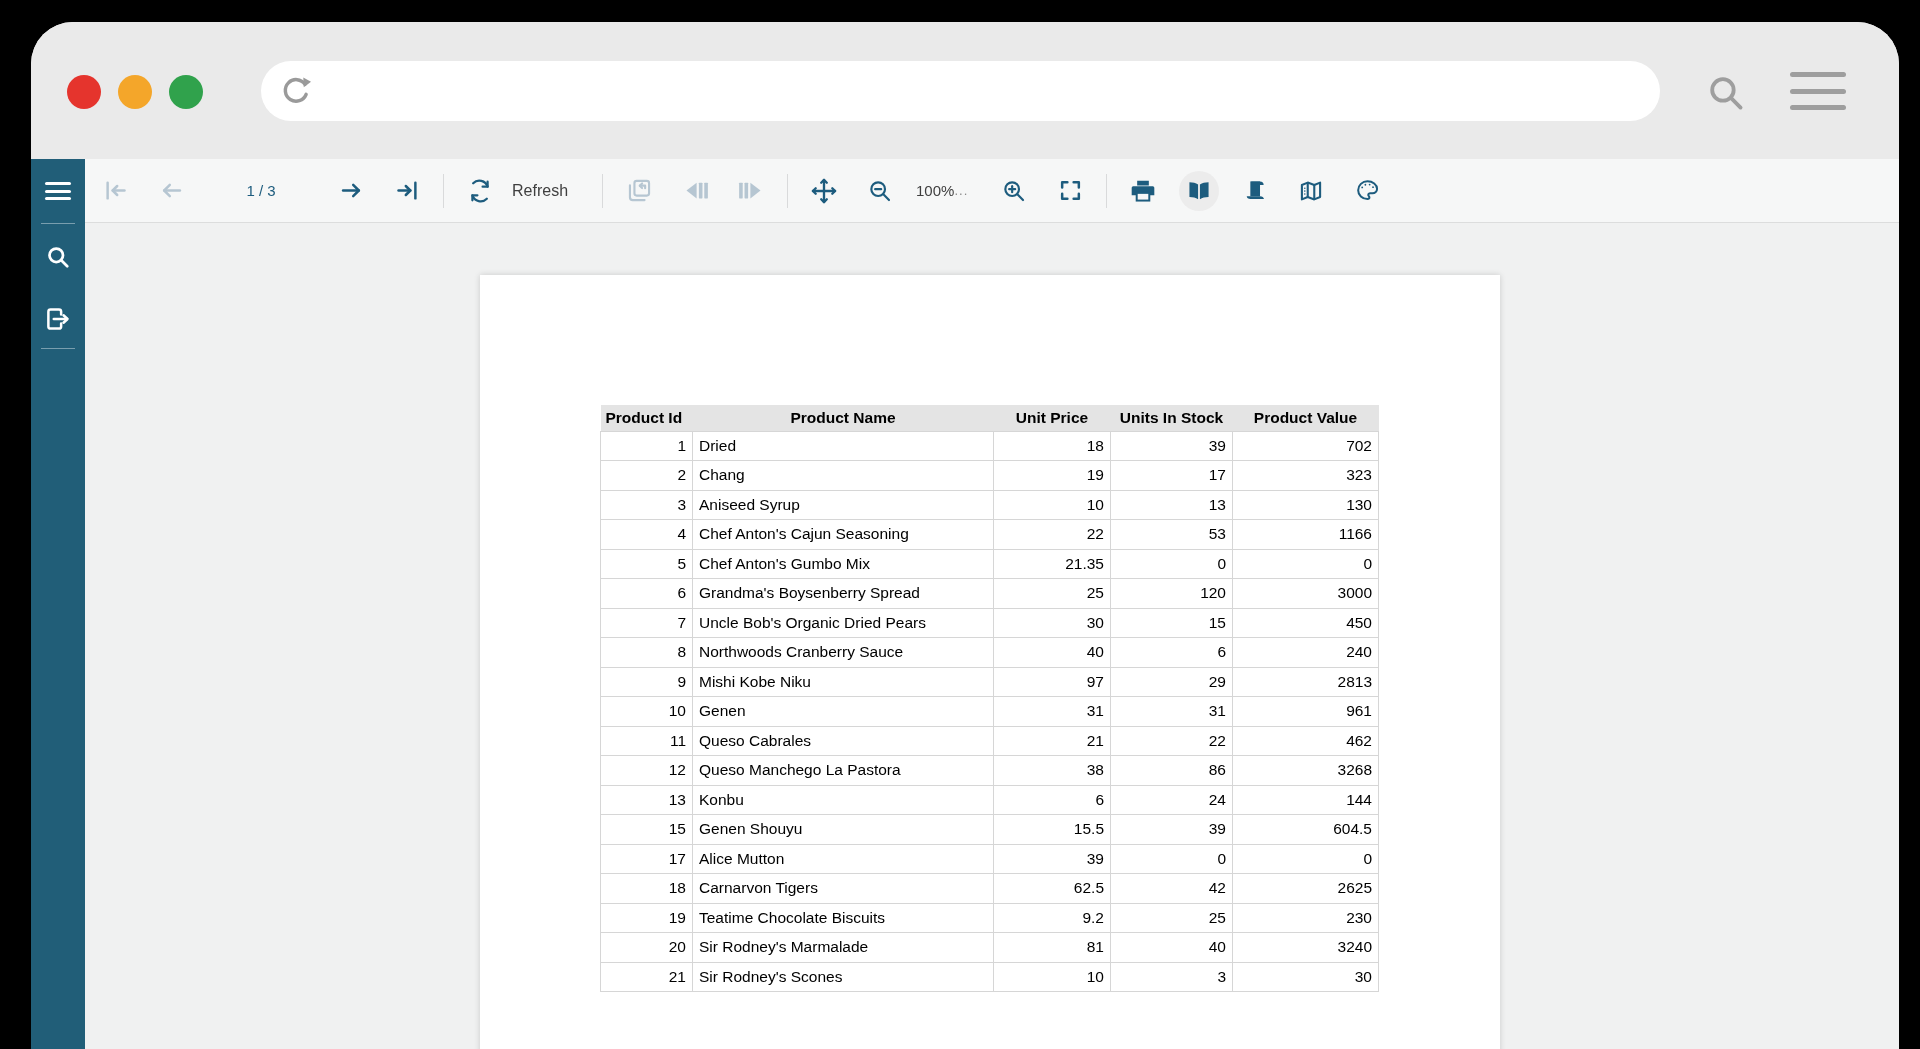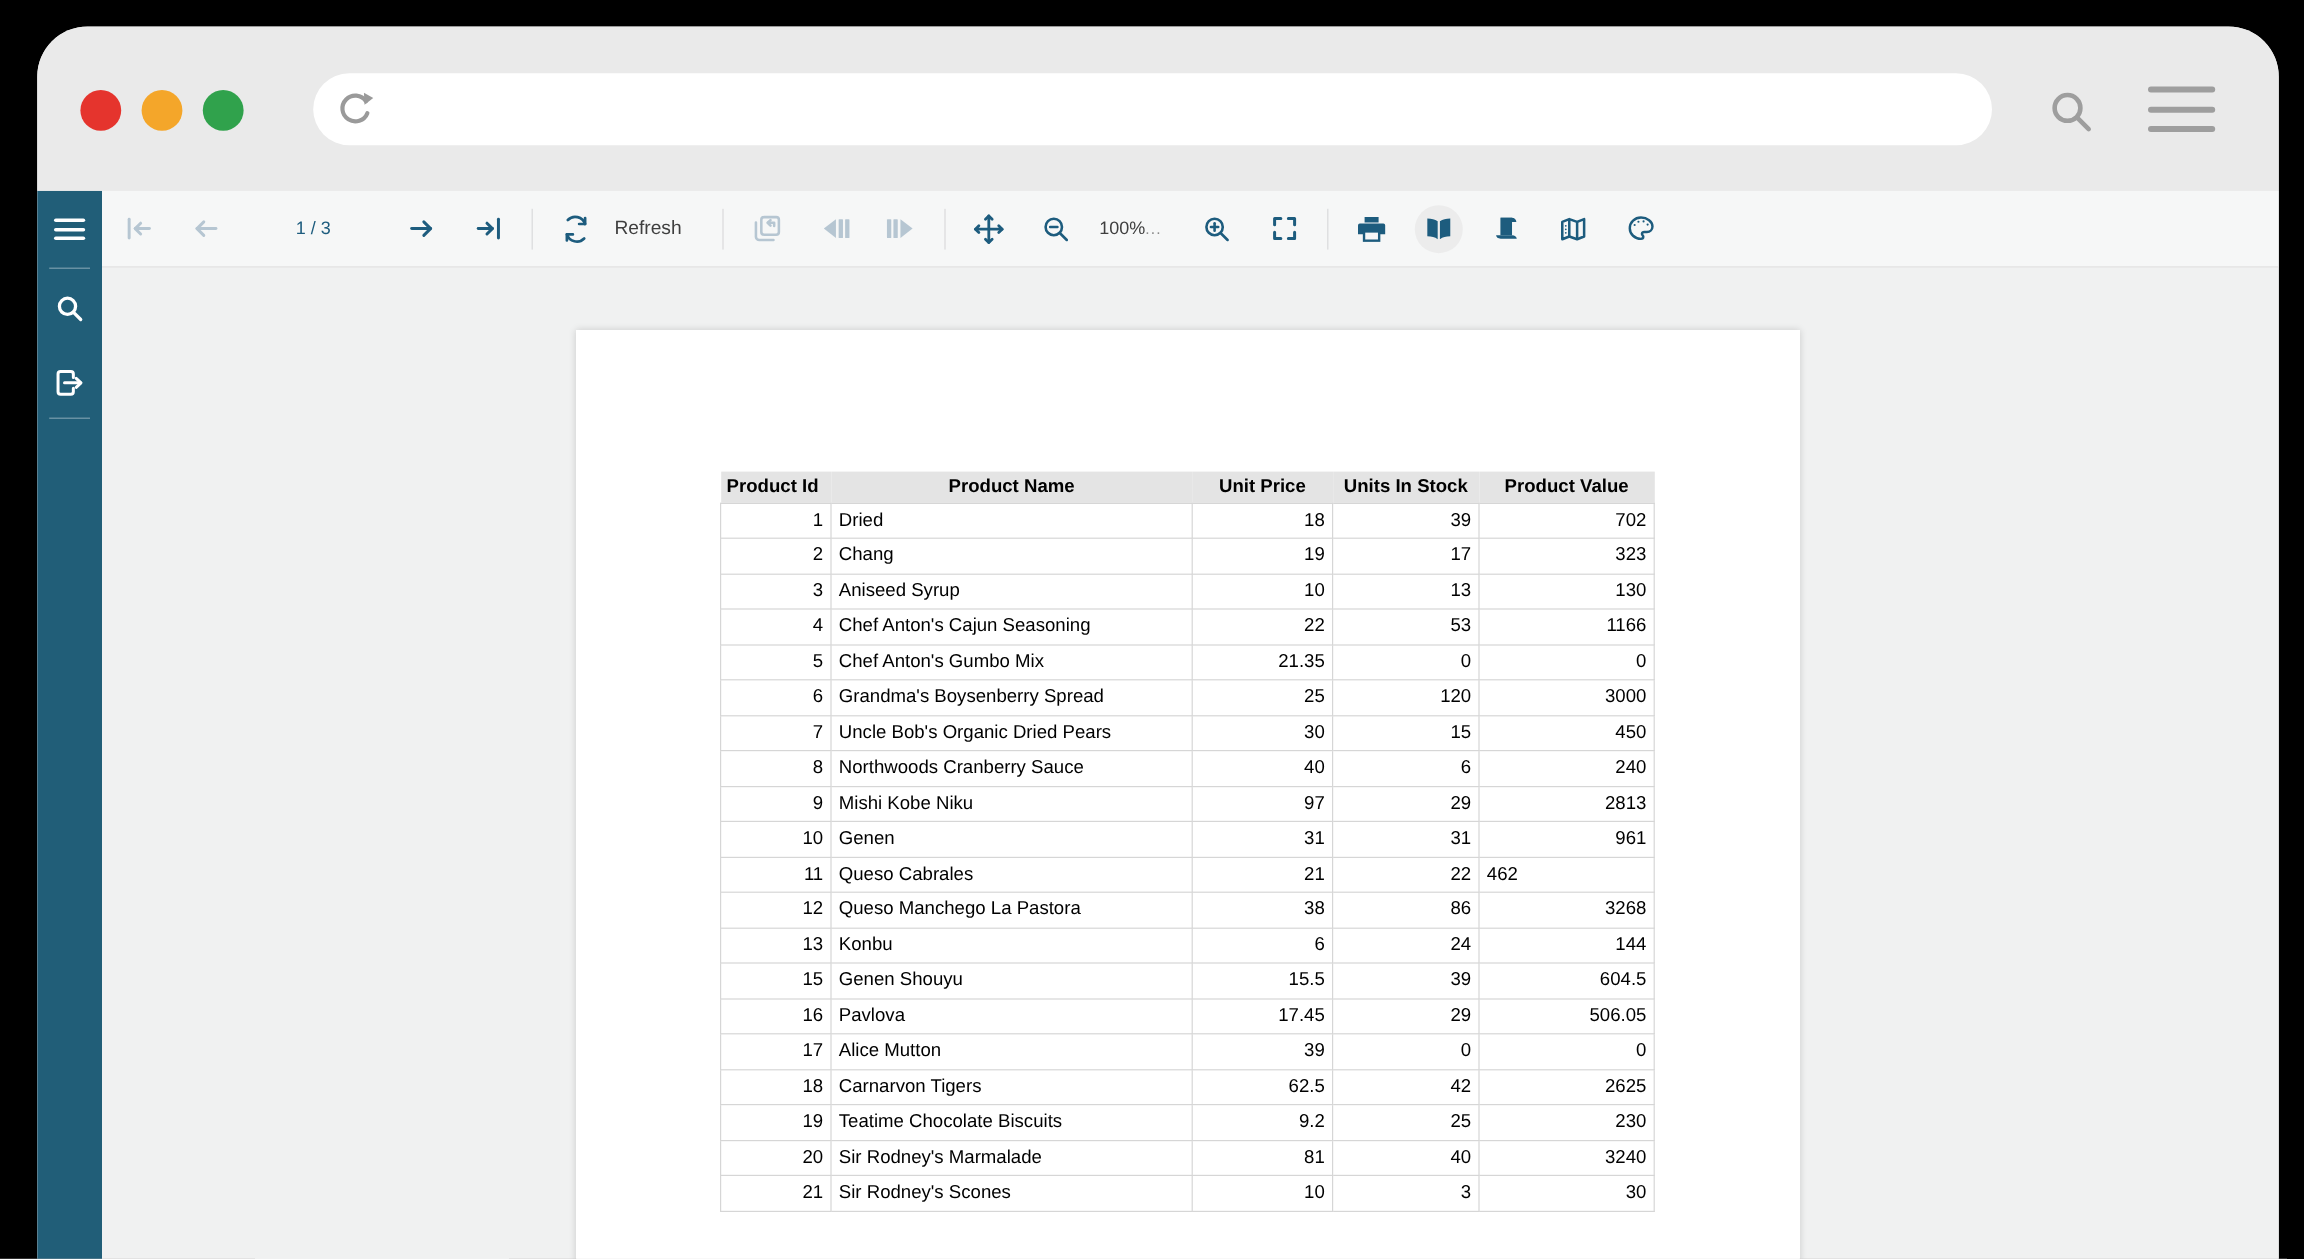--- a/index.html
+++ b/index.html
@@ -50,21 +50,21 @@
   .page-indicator { width:108px; flex:none; text-align:center; color:#1d5c7e; font-size:15px; }
   .refresh-label { font-size:16px; color:#3f3f3f; margin-left:-4px; cursor:pointer; }
   .zoom-label { width:62px; flex:none; display:flex; align-items:center; line-height:1.05; color:#3f3f3f; font-size:15px; cursor:pointer; }
   .zoom-dots { color:#8a8a8a; font-size:13px; letter-spacing:1px; }
   
   .content { flex:1; background:#f0f1f1; position:relative; min-height:0; overflow:hidden; }
   .page {
     position:absolute; left:395px; top:52px; width:1020px; height:990px;
     background:#fff; box-shadow:0 0 6px rgba(0,0,0,.16);
   }
-  .report-table { position:absolute; left:120px; top:118px; border-collapse:collapse; font-size:15.5px; color:#000; table-layout:fixed; }
+  .report-table { position:absolute; left:120px; top:130px; border-collapse:collapse; font-size:15.5px; color:#000; table-layout:fixed; }
   .report-table col.c0 { width:92px; }
   .report-table col.c1 { width:301px; }
   .report-table col.c2 { width:117px; }
   .report-table col.c3 { width:122px; }
   .report-table col.c4 { width:146px; }
   .report-table th { background:#e4e4e4; font-weight:bold; height:26px; padding:0 5px; border:none; font-size:15.5px; }
   .report-table td { border:1px solid #d6d6d6; height:29.5px; padding:0 6px; white-space:nowrap; overflow:hidden; }
   svg { display:block; }
 </style>
 </head>
@@ -379,21 +379,21 @@
                   <td style="text-align: left;">Genen</td>
                   <td style="text-align: right;">31</td>
                   <td style="text-align: right;">31</td>
                   <td style="text-align: right;">961</td>
                 </tr>
                 <tr>
                   <td style="text-align: right;">11</td>
                   <td style="text-align: left;">Queso Cabrales</td>
                   <td style="text-align: right;">21</td>
                   <td style="text-align: right;">22</td>
-                  <td style="text-align: left;">462</td>
+                  <td style="text-align: right;">462</td>
                 </tr>
                 <tr>
                   <td style="text-align: right;">12</td>
                   <td style="text-align: left;">Queso Manchego La Pastora</td>
                   <td style="text-align: right;">38</td>
                   <td style="text-align: right;">86</td>
                   <td style="text-align: right;">3268</td>
                 </tr>
                 <tr>
                   <td style="text-align: right;">13</td>
@@ -403,27 +403,20 @@
                   <td style="text-align: right;">144</td>
                 </tr>
                 <tr>
                   <td style="text-align: right;">15</td>
                   <td style="text-align: left;">Genen Shouyu</td>
                   <td style="text-align: right;">15.5</td>
                   <td style="text-align: right;">39</td>
                   <td style="text-align: right;">604.5</td>
                 </tr>
                 <tr>
-                  <td style="text-align: right;">16</td>
-                  <td style="text-align: left;">Pavlova</td>
-                  <td style="text-align: right;">17.45</td>
-                  <td style="text-align: right;">29</td>
-                  <td style="text-align: right;">506.05</td>
-                </tr>
-                <tr>
                   <td style="text-align: right;">17</td>
                   <td style="text-align: left;">Alice Mutton</td>
                   <td style="text-align: right;">39</td>
                   <td style="text-align: right;">0</td>
                   <td style="text-align: right;">0</td>
                 </tr>
                 <tr>
                   <td style="text-align: right;">18</td>
                   <td style="text-align: left;">Carnarvon Tigers</td>
                   <td style="text-align: right;">62.5</td>

